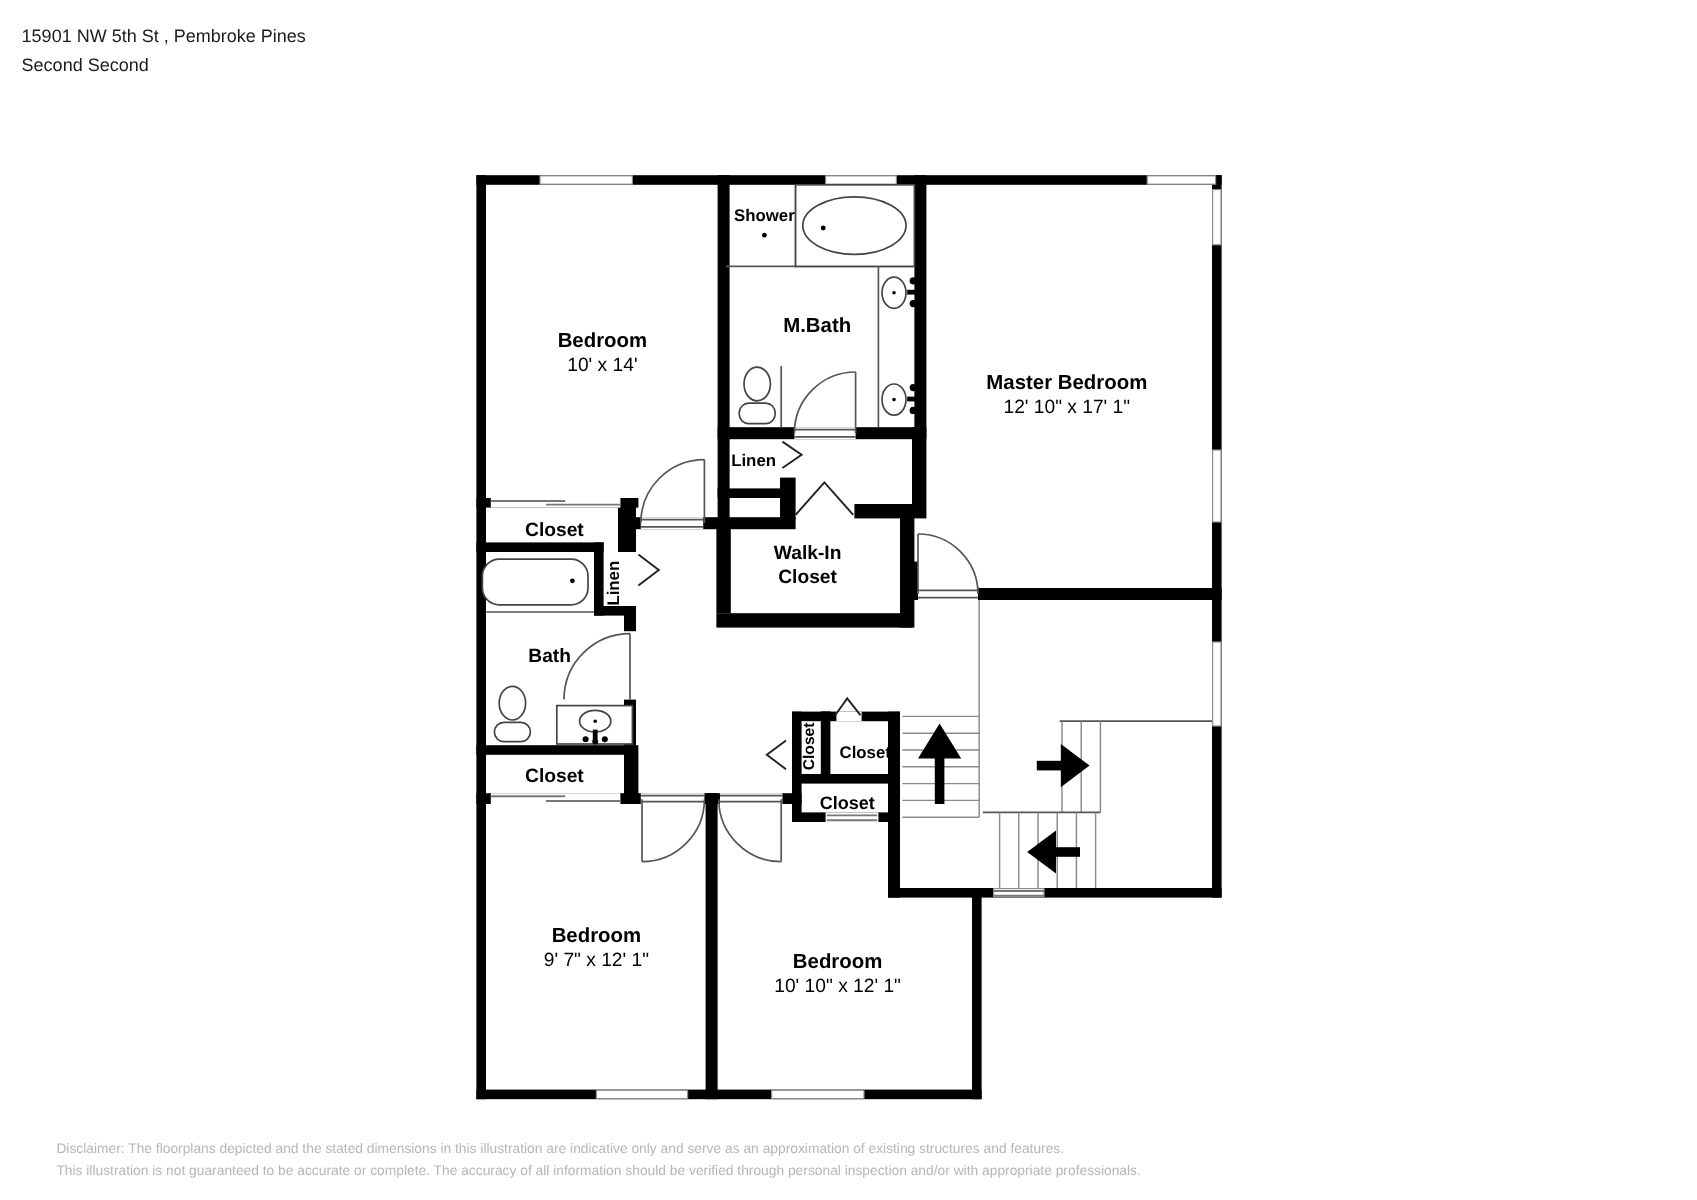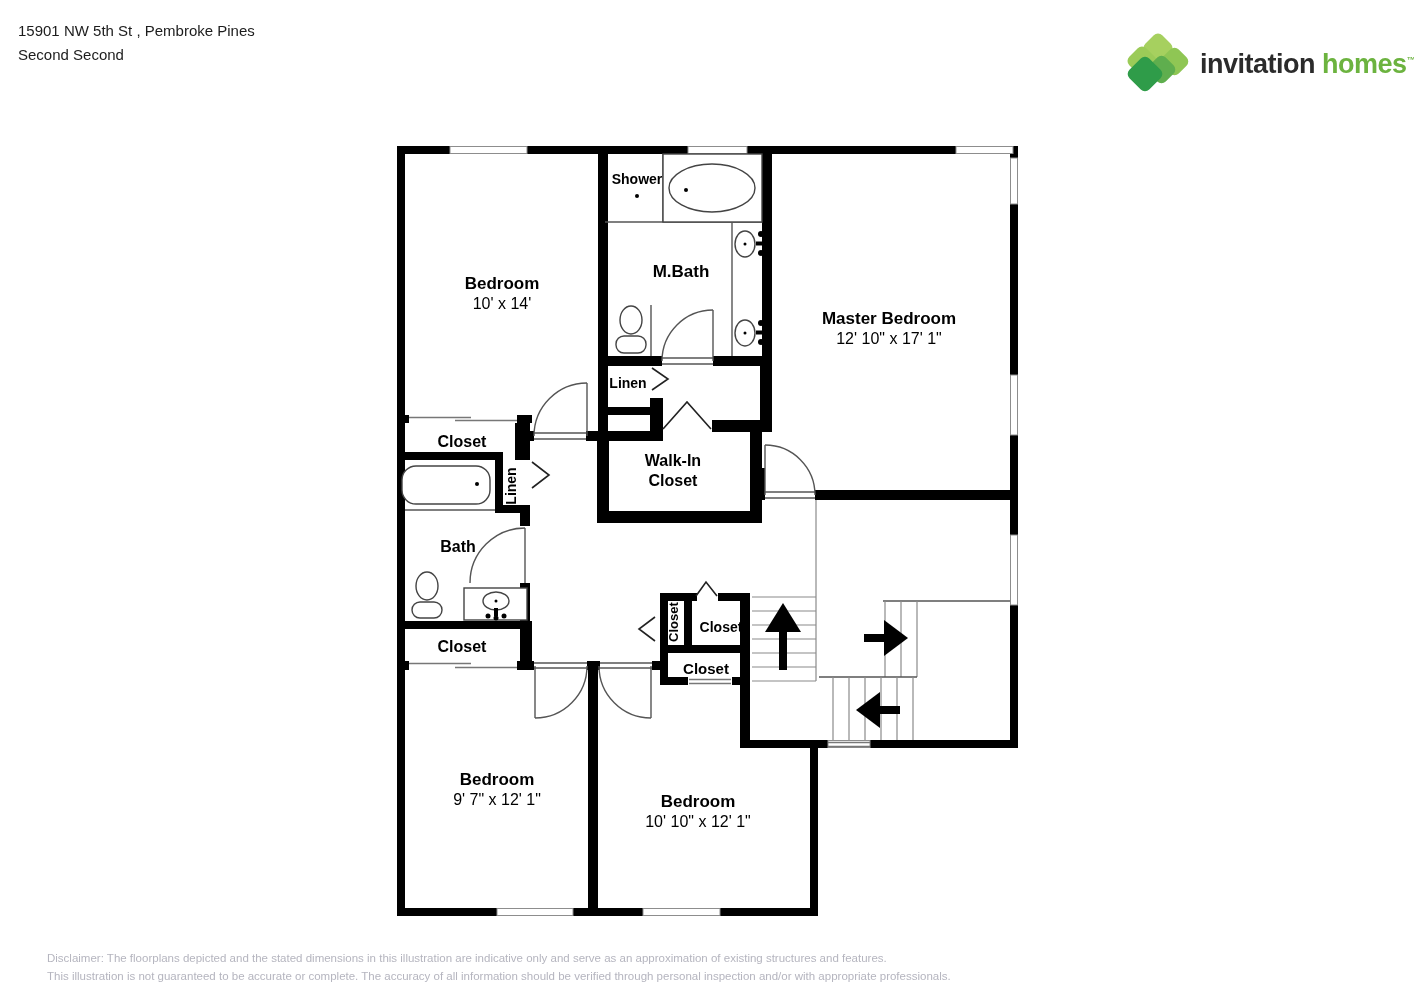--- a/index.html
+++ b/index.html
@@ -40,30 +40,20 @@
   .chev{stroke:#222222;stroke-width:1.6;fill:none;}
 </style>
 </head>
 <body>
 
 <div class="page">
 
   <div class="hdr l1">15901 NW 5th St , Pembroke Pines</div>
   <div class="hdr l2">Second Second</div>
 
-  <div class="logo">
-    <div class="logomark">
-      <div class="dia d1"></div>
-        <div class="dia d2"></div>
-        <div class="dia d3"></div>
-      <div class="dia d5"></div>
-        <div class="dia d4"></div>
-    </div>
-    <div class="logotext"><span class="inv">invitation</span><span class="hom">homes</span><sup>™</sup></div>
-  </div>
 
   <svg width="1414" height="1000" viewBox="0 0 1414 1000">
 
     <g>
       <rect class="wall" x="397" y="146" width="621" height="8"></rect>
       <rect class="wall" x="397" y="146" width="8" height="770"></rect>
       <rect class="wall" x="397" y="908" width="421" height="8"></rect>
       <rect class="wall" x="1010" y="146" width="8" height="602"></rect>
       <rect class="wall" x="740" y="740" width="278" height="8"></rect>
       <rect class="wall" x="810" y="740" width="8" height="176"></rect>

